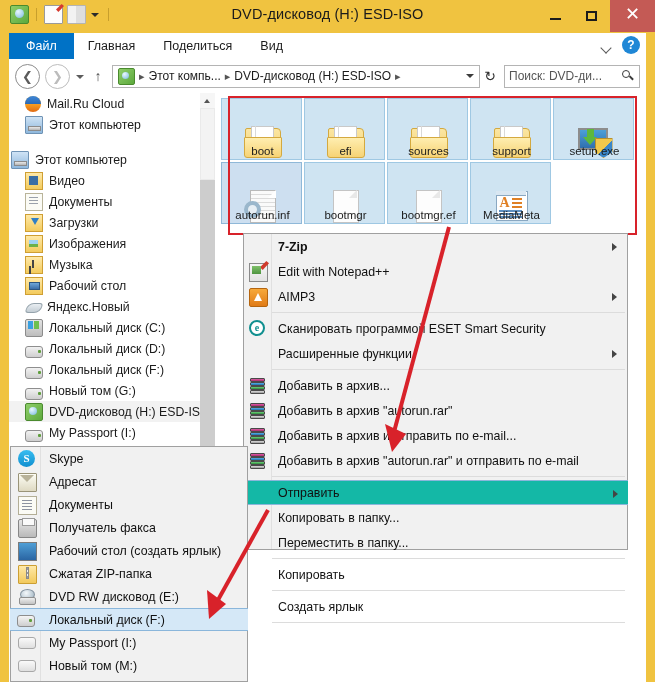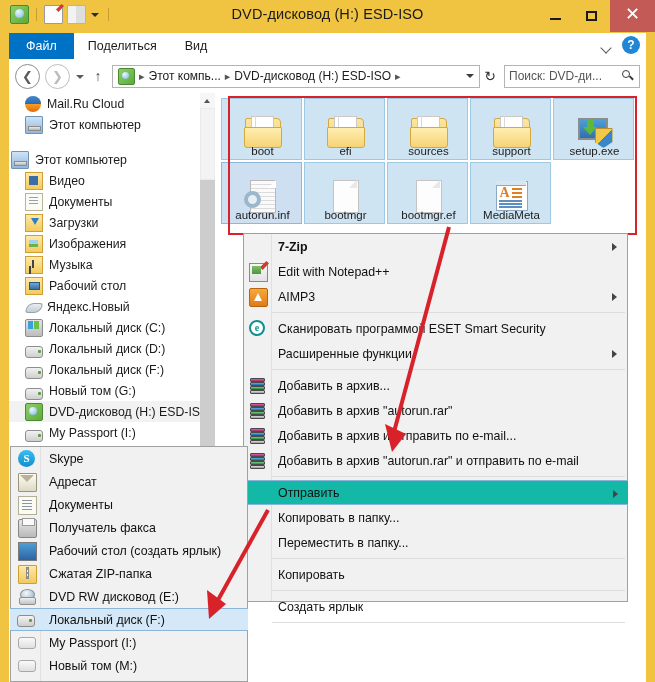--- a/index.html
+++ b/index.html
@@ -377,21 +377,21 @@
     display: flex; flex-wrap: wrap;
     width: 420px;
   }
   .tile {
     width: 81px; height: 62px;
     margin-right: 2px; margin-bottom: 2px;
     background: #cfe4f2;
     border: 1px solid #9fc8e3;
     box-sizing: border-box;
     display: flex; flex-direction: column; align-items: center;
-    justify-content: center; padding-top: 4px;
+    justify-content: flex-end; padding-top: 4px;
     position: relative;
   }
   .tile.sel { background: #cddff0; border-color: #8fb8d8; }
   .tile-label {
     position: absolute; bottom: 2px; left: 0; width: 81px;
     text-align: center; font-size: 11.5px; color: #1b1b1b;
     white-space: nowrap; overflow: hidden;
   }
   .tile-ic { width: 38px; height: 34px; position: relative; margin-top: 2px; }
 
@@ -499,21 +499,21 @@
     width: 409px; height: 139px;
     border: 2.5px solid #d8222a;
     box-sizing: border-box;
     pointer-events: none;
     z-index: 30;
   }
 
   
   #ctxmenu {
     position: absolute; left: 243px; top: 233px;
-    width: 385px; height: 369px;
+    width: 385px; height: 317px;
     background: #f1f1f1;
     border: 1px solid #a0a0a0;
     box-sizing: border-box;
     z-index: 40;
     font-size: 12.4px;
   }
   #ctxmenu .gutter {
     position: absolute; left: 0; top: 0; width: 27px; height: 100%;
     background: #f1f1f1; border-right: 1px solid #e0e0e0;
   }
@@ -716,20 +716,21 @@
       <div class="wbtn wbtn-max"></div>
       <div class="wbtn wbtn-close">
         <span>✕</span>
       </div>
     </div>
   </div>
 
   <div id="ribbon">
     <div class="rtabs">
       <div class="rtab file">Файл</div>
+      <div class="rtab">Главная</div>
       <div class="rtab">Поделиться</div>
       <div class="rtab">Вид</div>
     </div>
     <div class="ribbon-right">
       <div class="chev-dn"></div>
       <div class="help-ic">?</div>
     </div>
   </div>
 
   <div id="addrbar">

